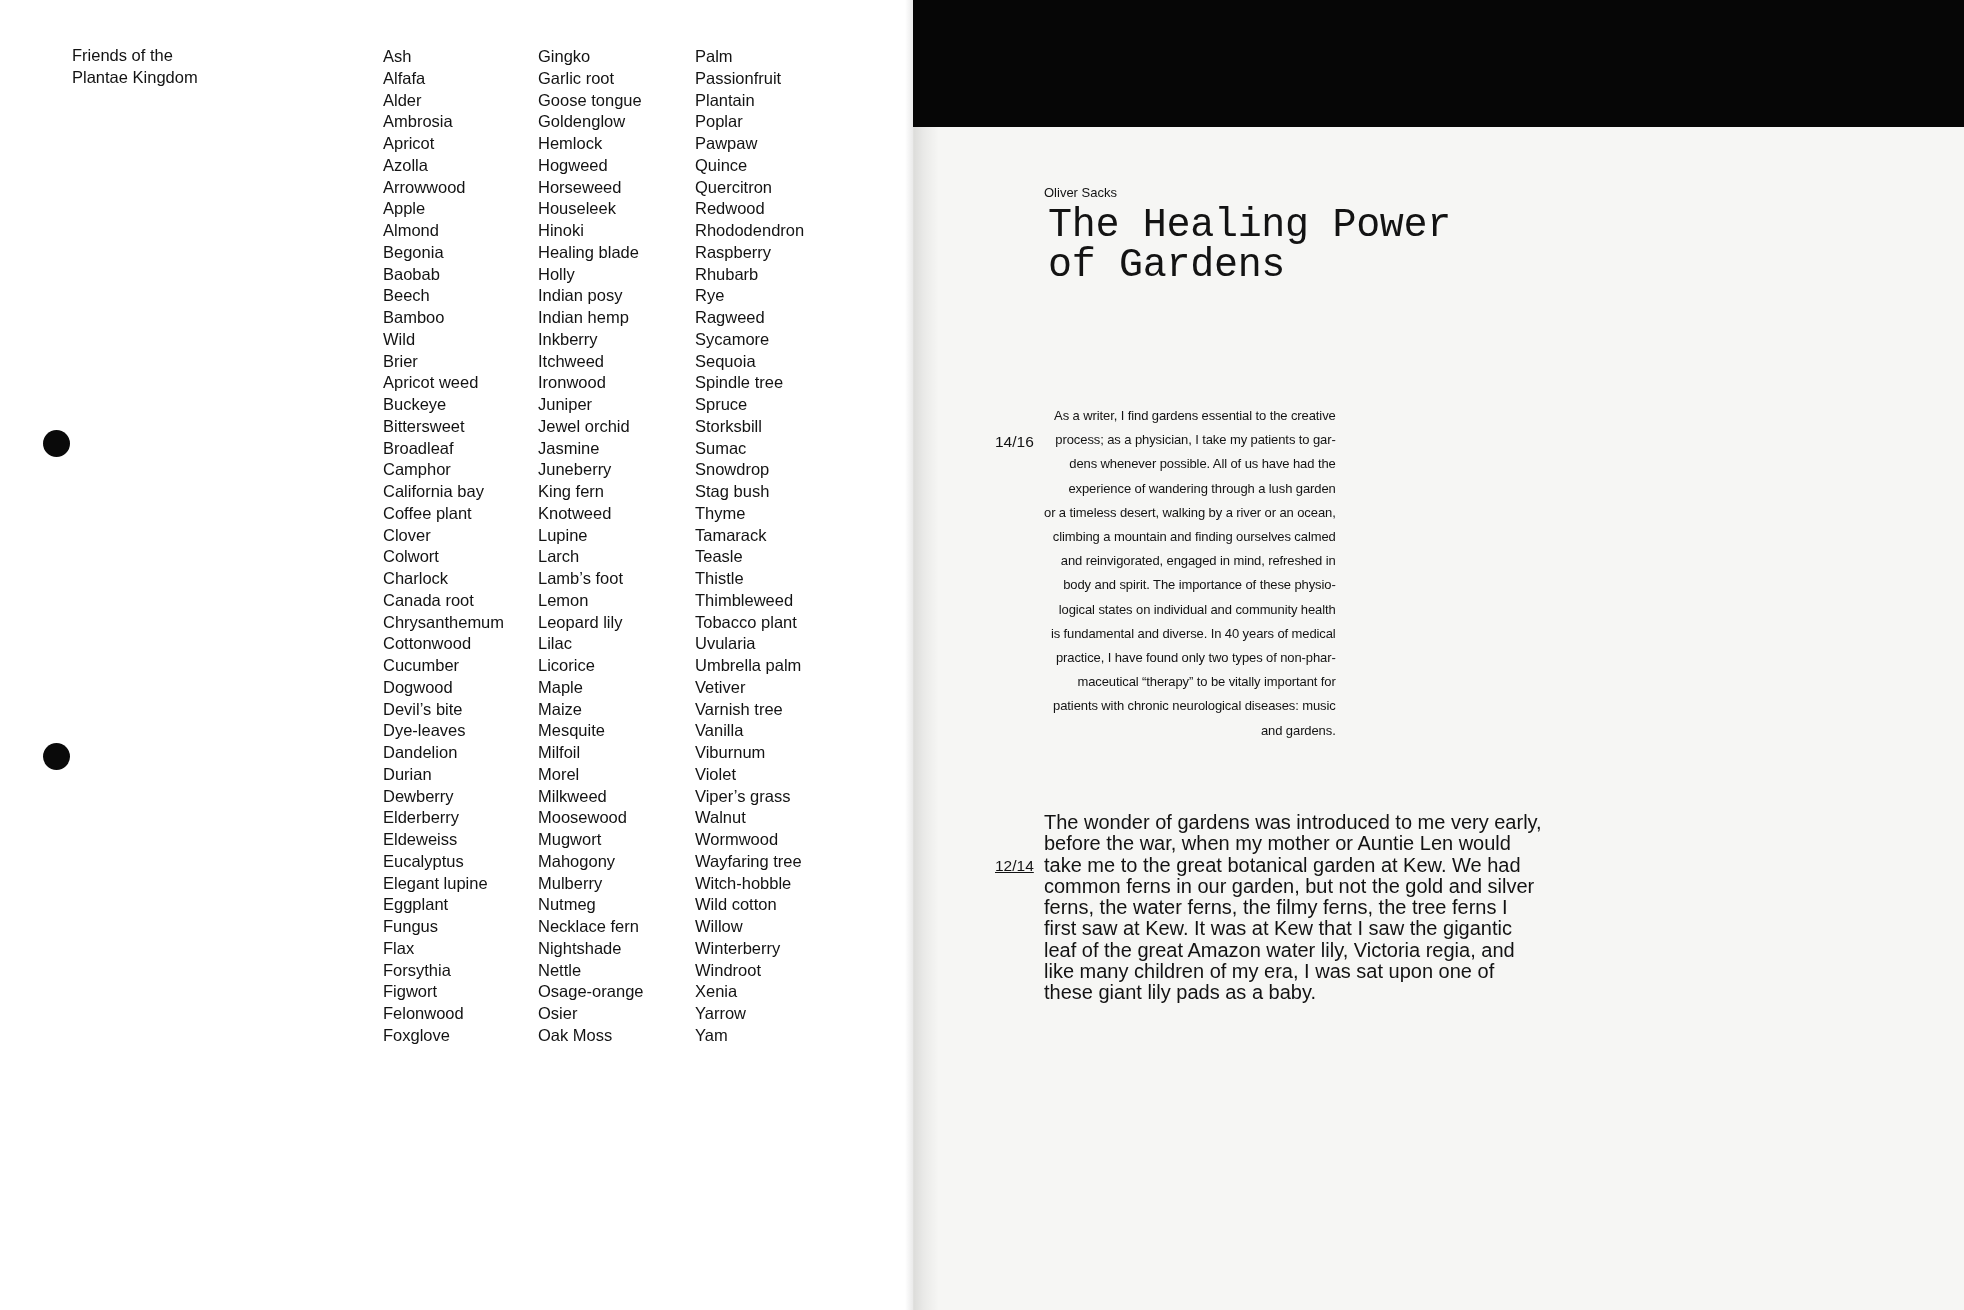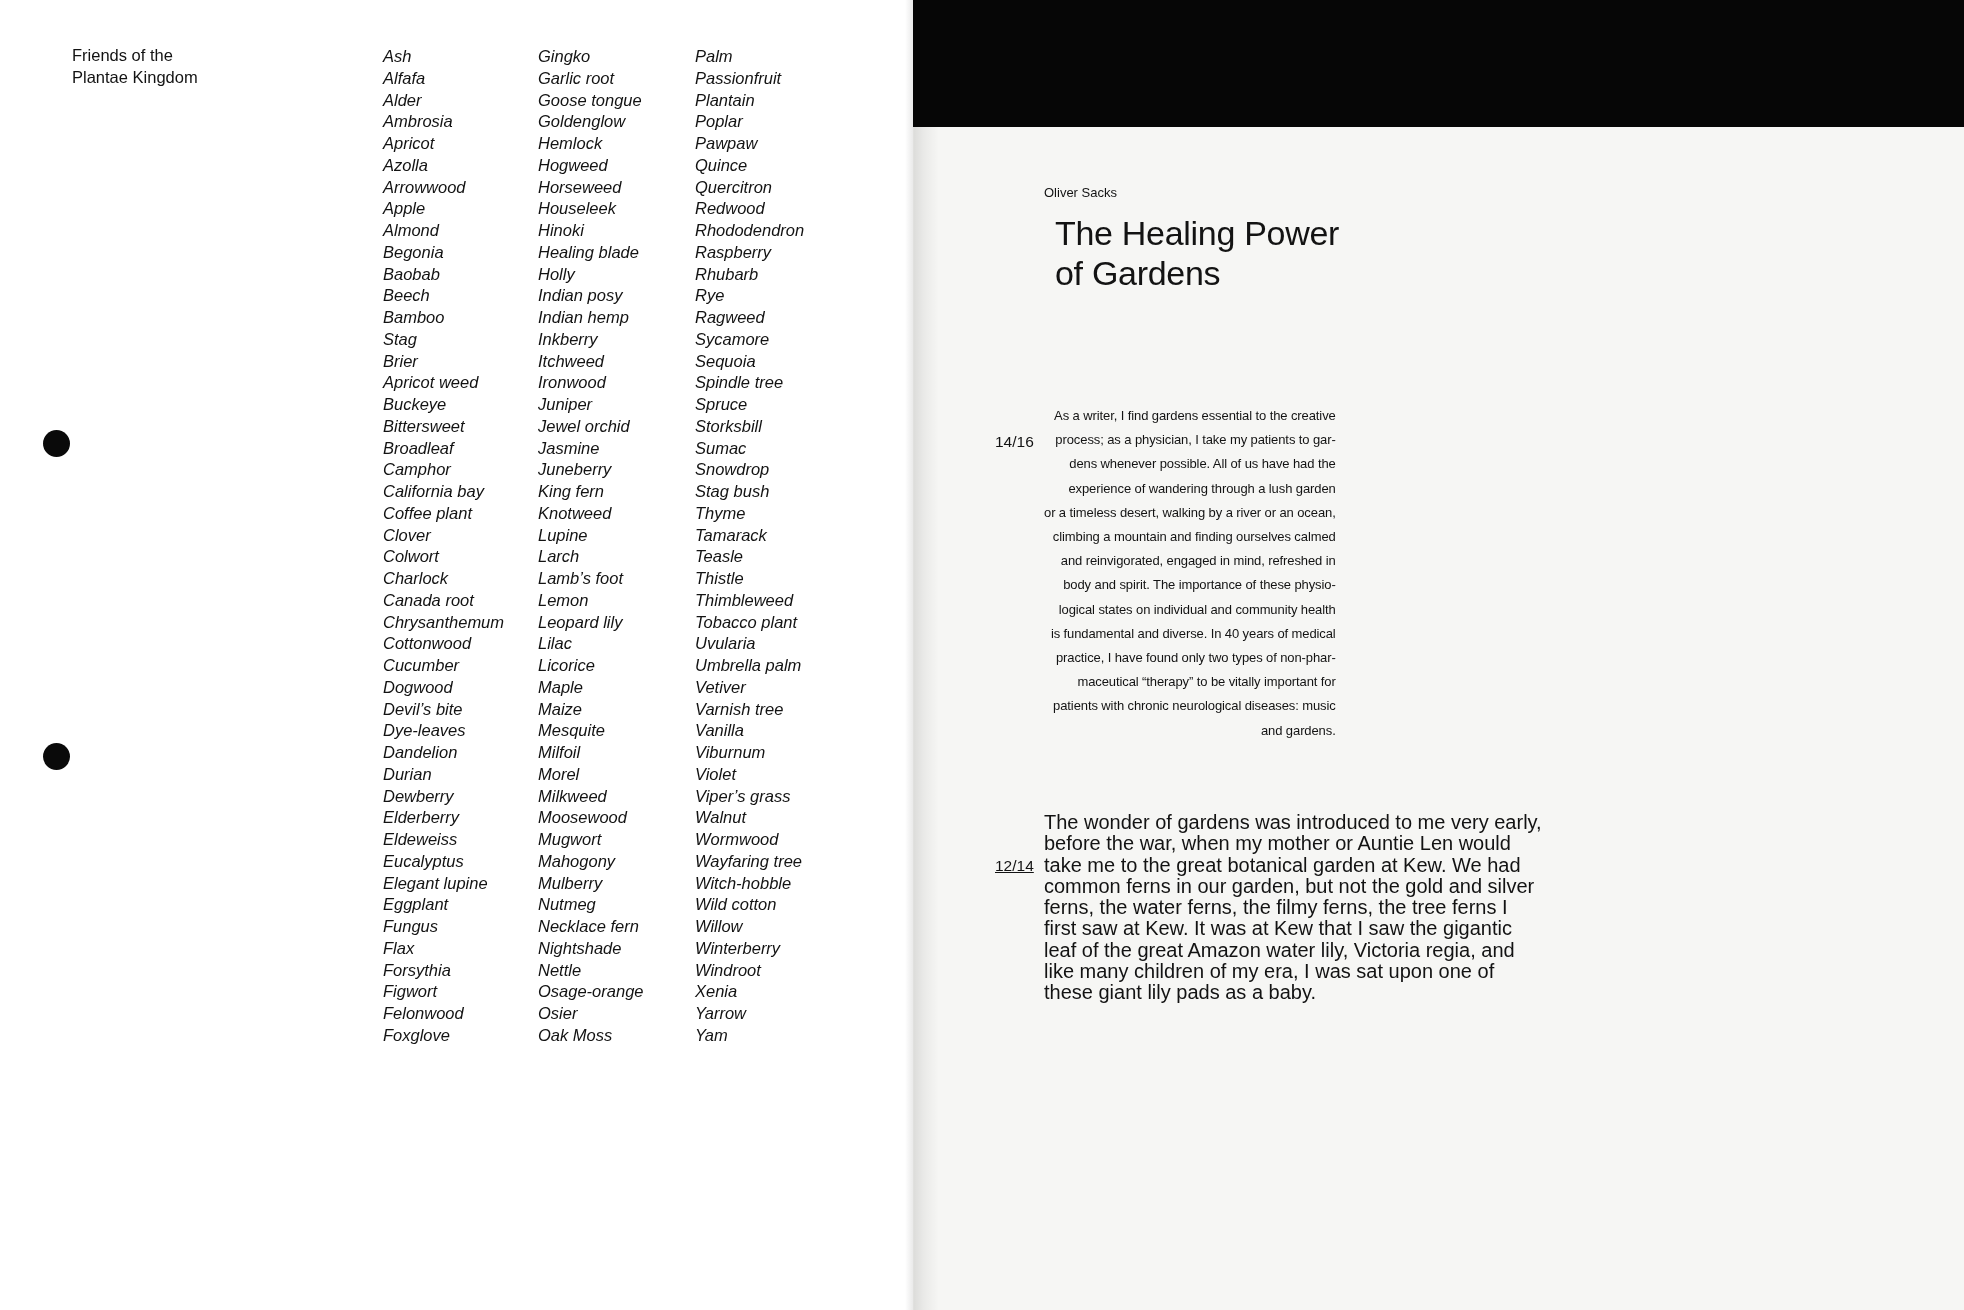--- a/index.html
+++ b/index.html
@@ -26,21 +26,20 @@
     position: absolute;
     left: 72px; top: 45px;
     font-size: 16.5px;
     line-height: 21.5px;
     white-space: pre-line;
   }
   .plant-col {
     position: absolute;
     top: 46px;
     width: 150px;
-    font-style: italic;
   }
   .plant-col-1 { left: 383px; }
   .plant-col-2 { left: 538px; }
   .plant-col-3 { left: 695px; width: 165px; }
   .plant-item {
     font-size: 16.5px;
     line-height: 21.75px;
     white-space: nowrap;
   }
   .dot {
@@ -83,26 +82,27 @@
   }
   .author {
     position: absolute;
     left: 131px; top: 183px;
     font-size: 13px;
     line-height: 20px;
   }
   .title {
     position: absolute;
     left: 130px; top: 201px;
-    margin: 12px;
-    font-size: 34px;
+    margin: 5px;
+    font-size: 40px;
     line-height: 40px;
     font-weight: 500;
     letter-spacing: -0.3px;
     white-space: pre-line;
+    font-family: Liberation Mono, monospace;
   }
   .spec {
     position: absolute;
     left: 47px;
     font-size: 15.5px;
     line-height: 20px;
     margin-left: 35px;
   }
   .spec-1 { top: 432px; }
   .spec-2 { top: 856px; text-decoration: underline; }
@@ -138,21 +138,21 @@
       <div class="plant-item">Ambrosia</div>
       <div class="plant-item">Apricot</div>
       <div class="plant-item">Azolla</div>
       <div class="plant-item">Arrowwood</div>
       <div class="plant-item">Apple</div>
       <div class="plant-item">Almond</div>
       <div class="plant-item">Begonia</div>
       <div class="plant-item">Baobab</div>
       <div class="plant-item">Beech</div>
       <div class="plant-item">Bamboo</div>
-      <div class="plant-item">Stag</div>
+      <div class="plant-item">Wild</div>
       <div class="plant-item">Brier</div>
       <div class="plant-item">Apricot weed</div>
       <div class="plant-item">Buckeye</div>
       <div class="plant-item">Bittersweet</div>
       <div class="plant-item">Broadleaf</div>
       <div class="plant-item">Camphor</div>
       <div class="plant-item">California bay</div>
       <div class="plant-item">Coffee plant</div>
       <div class="plant-item">Clover</div>
       <div class="plant-item">Colwort</div>

